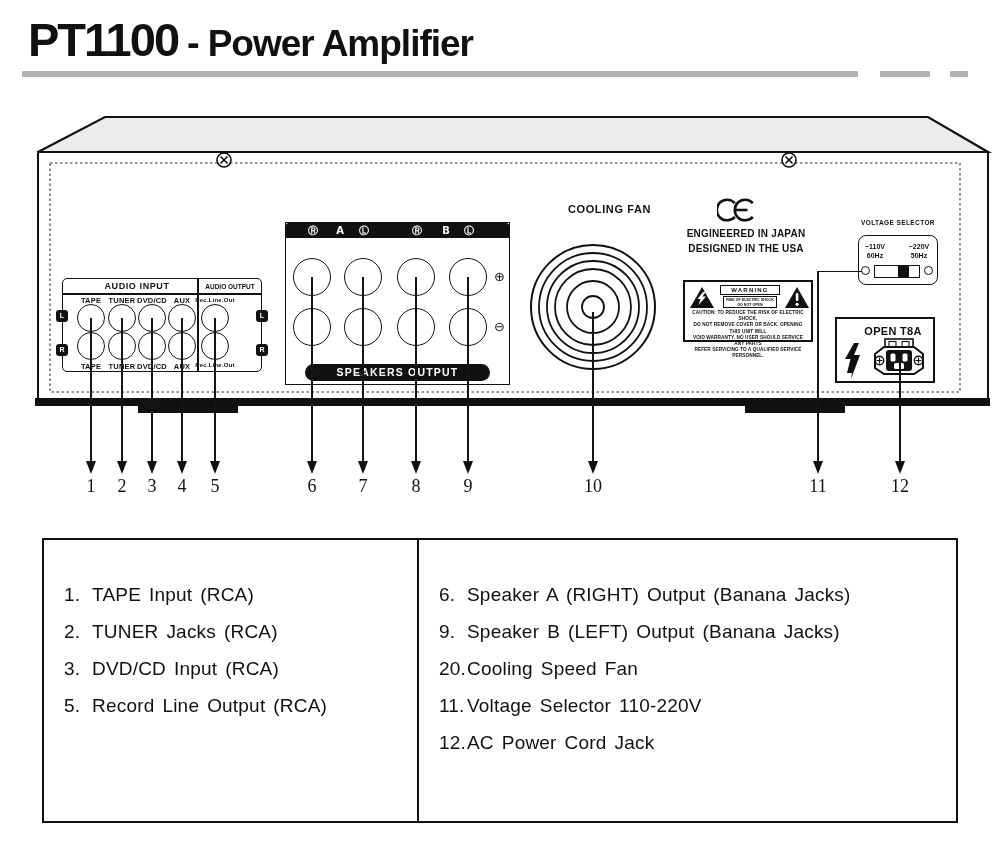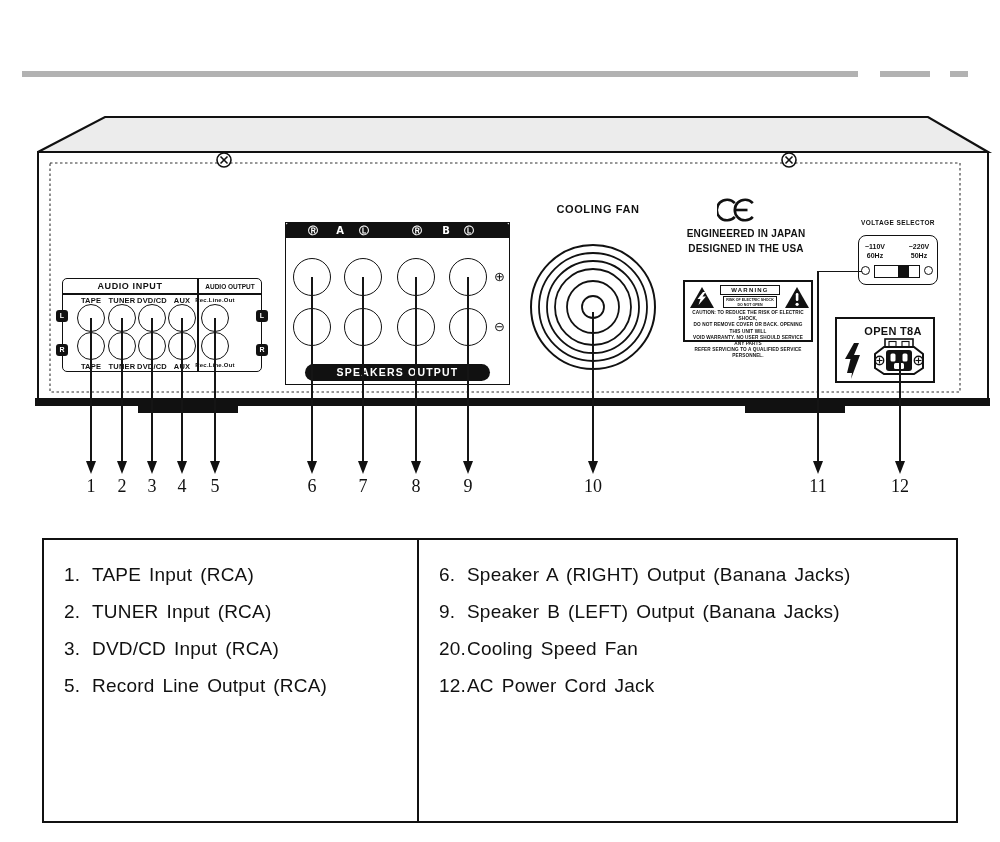--- a/index.html
+++ b/index.html
@@ -26,21 +26,21 @@
   .polarity{position:absolute;font-size:13px;font-family:"DejaVu Sans",sans-serif;line-height:14px;}
   .co-line{position:absolute;width:1.6px;background:#151515;}
   .co-hline{position:absolute;height:1.6px;background:#151515;}
   .co-arrow{position:absolute;width:0;height:0;border-left:5.5px solid transparent;
             border-right:5.5px solid transparent;border-top:13px solid #111;}
   .co-num{position:absolute;width:30px;text-align:center;font-family:"Liberation Serif",serif;
           font-size:18px;top:476px;}
 
   
   .legend{position:absolute;left:42px;top:538px;width:916px;height:285px;border:2px solid #111;box-sizing:border-box;display:flex;}
-  .legend-col{box-sizing:border-box;padding:16px 0 0 20px;}
+  .legend-col{box-sizing:border-box;padding:36px 0 0 20px;}
   .legend-col.left{width:375px;border-right:2px solid #111;}
   .legend-col.right{flex:1;}
   .legend-item{height:37px;line-height:37px;font-size:19px;letter-spacing:0.2px;word-spacing:2.5px;white-space:nowrap;}
   .legend-item .ln{display:inline-block;min-width:28px;}
 
   
   .warnbox{position:absolute;left:683px;top:280px;width:130px;height:62px;border:2px solid #111;box-sizing:border-box;background:#fff;}
   .warn-title{position:absolute;left:35px;top:3px;width:60px;height:10px;border:1px solid #111;
               font-size:6px;font-weight:bold;letter-spacing:1.2px;text-align:center;line-height:9px;box-sizing:border-box;}
   .warn-risk{position:absolute;left:38px;top:14px;width:54px;height:12px;border:1px solid #111;
@@ -52,37 +52,40 @@
   .vs-box{position:absolute;left:858px;top:235px;width:80px;height:50px;border:1.6px solid #111;border-radius:8px;box-sizing:border-box;}
   .vs-volt{position:absolute;top:243px;width:34px;text-align:center;font-size:7px;font-weight:bold;line-height:8.5px;}
   .vs-circle{position:absolute;top:266px;width:9px;height:9px;border:1.5px solid #111;border-radius:50%;box-sizing:border-box;background:#fff;}
   .vs-track{position:absolute;left:874px;top:265px;width:46px;height:13px;border:1.6px solid #111;box-sizing:border-box;background:#fff;}
   .vs-knob{position:absolute;left:23px;top:0;width:11px;height:100%;background:#111;}
 
   .fusebox{position:absolute;left:835px;top:317px;width:100px;height:66px;border:2px solid #111;box-sizing:border-box;}
   .fuse-label{position:absolute;left:18px;top:6px;width:76px;text-align:center;font-size:11px;font-weight:bold;letter-spacing:0.3px;}
 
   .origin{position:absolute;left:680px;top:227px;width:132px;text-align:center;font-size:10px;font-weight:bold;line-height:14.5px;letter-spacing:0.2px;}
-  .fan-label{position:absolute;left:545px;top:203px;width:106px;text-align:center;font-size:11px;font-weight:bold;letter-spacing:0.6px;}
+  .fan-label{position:absolute;left:545px;top:203px;width:106px;text-align:right;font-size:11px;font-weight:bold;letter-spacing:0.6px;}
 
   .spk-box{position:absolute;left:285px;top:222px;width:225px;height:163px;border:1.6px solid #111;box-sizing:border-box;background:#fff;}
   .spk-topbar{position:absolute;left:285px;top:222px;width:225px;height:16px;background:#111;border-radius:6px 6px 0 0;}
   .spk-botbar{position:absolute;left:305px;top:364px;width:185px;height:17px;background:#111;border-radius:9px;
               color:#fff;font-size:10.5px;font-weight:bold;letter-spacing:1.2px;text-align:center;line-height:17px;}
 
   .audio-box{position:absolute;left:62px;top:278px;width:200px;height:94px;border:1.6px solid #111;border-radius:5px;box-sizing:border-box;background:#fff;}
   .audio-hline{position:absolute;left:62px;top:293px;width:200px;height:1.5px;background:#111;}
   .audio-vline{position:absolute;left:197px;top:278px;width:1.5px;height:94px;background:#111;}
   .audio-hdr{position:absolute;top:281px;font-weight:bold;text-align:center;}
 </style>
 </head>
 <body>
 
 <div class="stage">
 
+  <div class="title">
+    <span class="model">PT1100</span><span class="sep">-</span><span class="prod">Power Amplifier</span>
+  </div>
   <div class="rule" style="left:22px;width:836px;"></div>
   <div class="rule" style="left:880px;width:50px;"></div>
   <div class="rule" style="left:950px;width:18px;"></div>
 
   <svg class="abs" style="left:0;top:0;pointer-events:none;" width="1000" height="530" viewBox="0 0 1000 530">
     <polygon points="105,117 928,117 988,152 38,152" fill="#ececec" stroke="#111" stroke-width="2.2"></polygon>
     <rect x="38" y="152" width="950" height="250" fill="#ffffff" stroke="#111" stroke-width="2"></rect>
     <rect x="50" y="163" width="910" height="229" fill="none" stroke="#333" stroke-width="1.1" stroke-dasharray="2.5 2.5"></rect>
     <rect x="35" y="398" width="955" height="8" fill="#111"></rect>
     <rect x="138" y="403" width="100" height="10" fill="#111"></rect>
@@ -103,21 +106,21 @@
       <circle cx="593" cy="307" r="46" stroke-width="1.8"></circle>
       <circle cx="593" cy="307" r="38" stroke-width="1.8"></circle>
       <circle cx="593" cy="307" r="26" stroke-width="1.8"></circle>
       <circle cx="593" cy="307" r="11" stroke-width="1.8"></circle>
     </g>
   </svg>
 
   <div class="audio-box"></div>
   <div class="audio-hline"></div>
   <div class="audio-vline"></div>
-  <div class="audio-hdr" style="left:64px;width:132px;font-size:9px;letter-spacing:0.6px;">AUDIO INPUT</div>
+  <div class="audio-hdr" style="left:64px;width:146px;font-size:9px;letter-spacing:0.6px;">AUDIO INPUT</div>
   <div class="audio-hdr" style="left:199px;width:62px;font-size:6.5px;top:283px;">AUDIO OUTPUT</div>
 
   <div class="jlabel" style="left:68px;top:296px;">TAPE</div>
   <div class="jlabel" style="left:99px;top:296px;">TUNER</div>
   <div class="jlabel" style="left:129px;top:296px;">DVD/CD</div>
   <div class="jlabel" style="left:159px;top:296px;">AUX</div>
   <div class="jlabel small" style="left:189px;top:297px;">Rec.Line.Out</div>
 
   <div class="jack" style="left:77px;top:304px;"></div>
   <div class="jack" style="left:108px;top:304px;"></div>
@@ -296,25 +299,26 @@
   </div>
   <div>
     <div class="co-line" style="left:899.2px;top:360px;height:102px;"></div>
     <div class="co-arrow" style="left:894.5px;top:461px;"></div>
     <div class="co-num" style="left:885px;">12</div>
   </div>
 
   <div class="legend">
     <div class="legend-col left">
       <div class="legend-item"><span class="ln">1.</span><span class="lt">TAPE Input (RCA)</span></div>
-      <div class="legend-item"><span class="ln">2.</span><span class="lt">TUNER Input (RCA)</span></div>
+      <div class="legend-item"><span class="ln">2.</span><span class="lt">TUNER Jacks (RCA)</span></div>
       <div class="legend-item"><span class="ln">3.</span><span class="lt">DVD/CD Input (RCA)</span></div>
       <div class="legend-item"><span class="ln">5.</span><span class="lt">Record Line Output (RCA)</span></div>
     </div>
     <div class="legend-col right">
       <div class="legend-item"><span class="ln">6.</span><span class="lt">Speaker A (RIGHT) Output (Banana Jacks)</span></div>
       <div class="legend-item"><span class="ln">9.</span><span class="lt">Speaker B (LEFT) Output (Banana Jacks)</span></div>
       <div class="legend-item"><span class="ln">20.</span><span class="lt">Cooling Speed Fan</span></div>
+      <div class="legend-item"><span class="ln">11.</span><span class="lt">Voltage Selector 110-220V</span></div>
       <div class="legend-item"><span class="ln">12.</span><span class="lt">AC Power Cord Jack</span></div>
     </div>
   </div>
 
 </div>
 
 </body></html>

